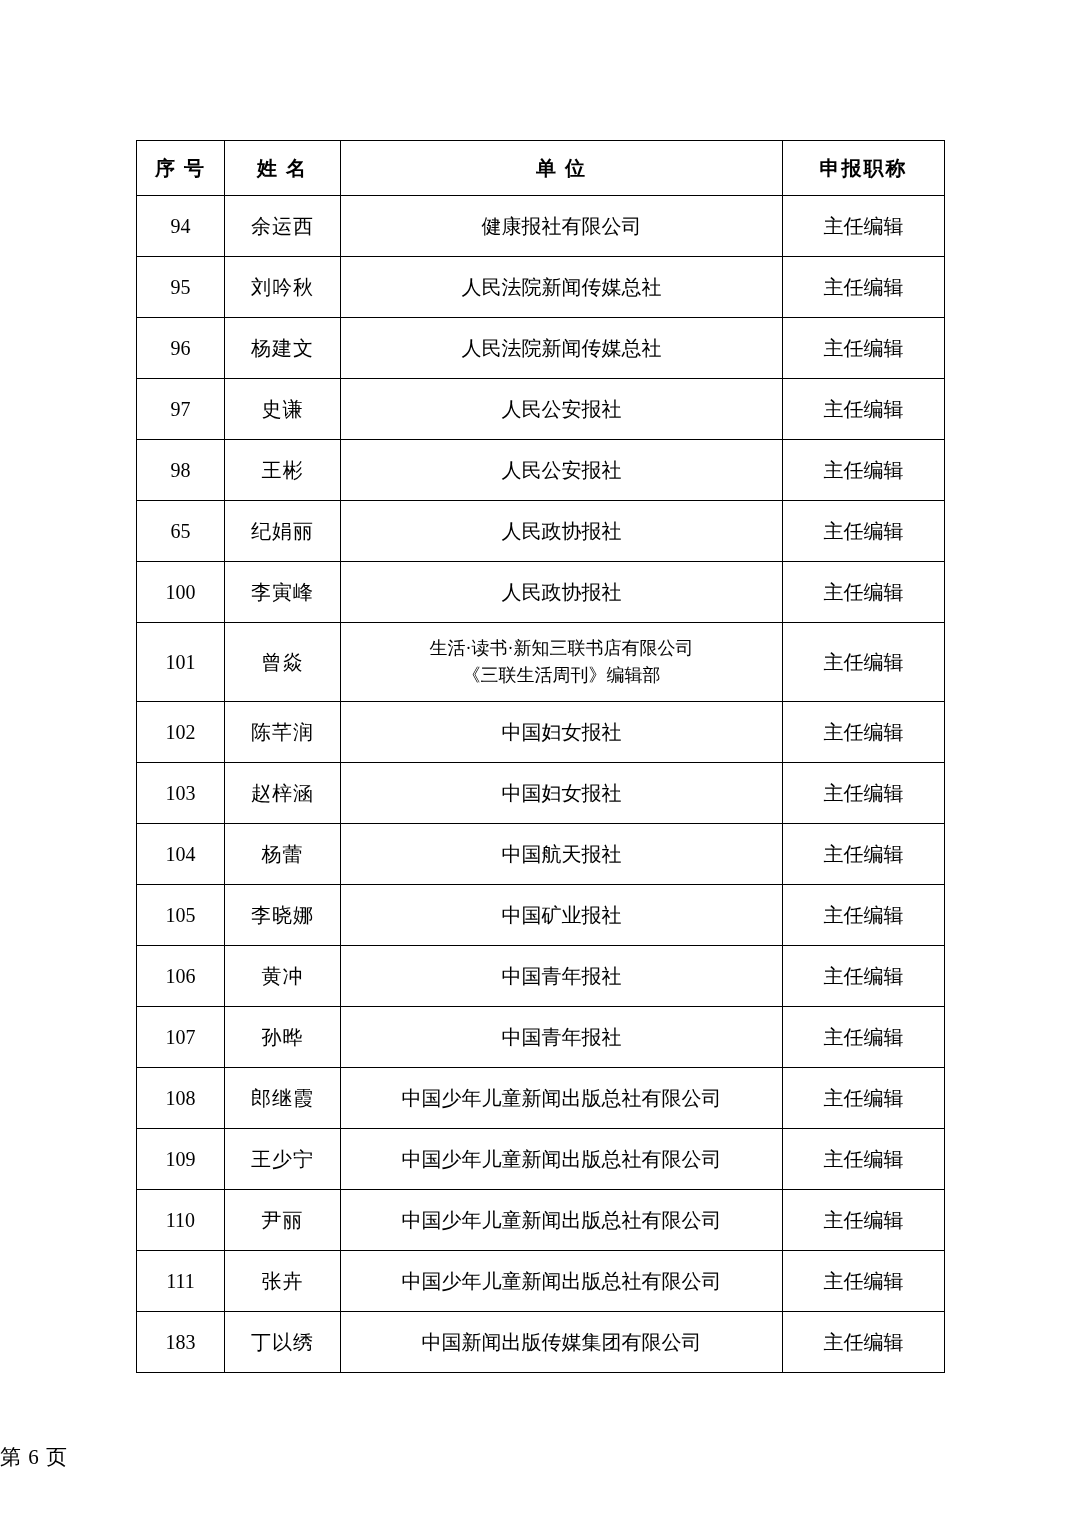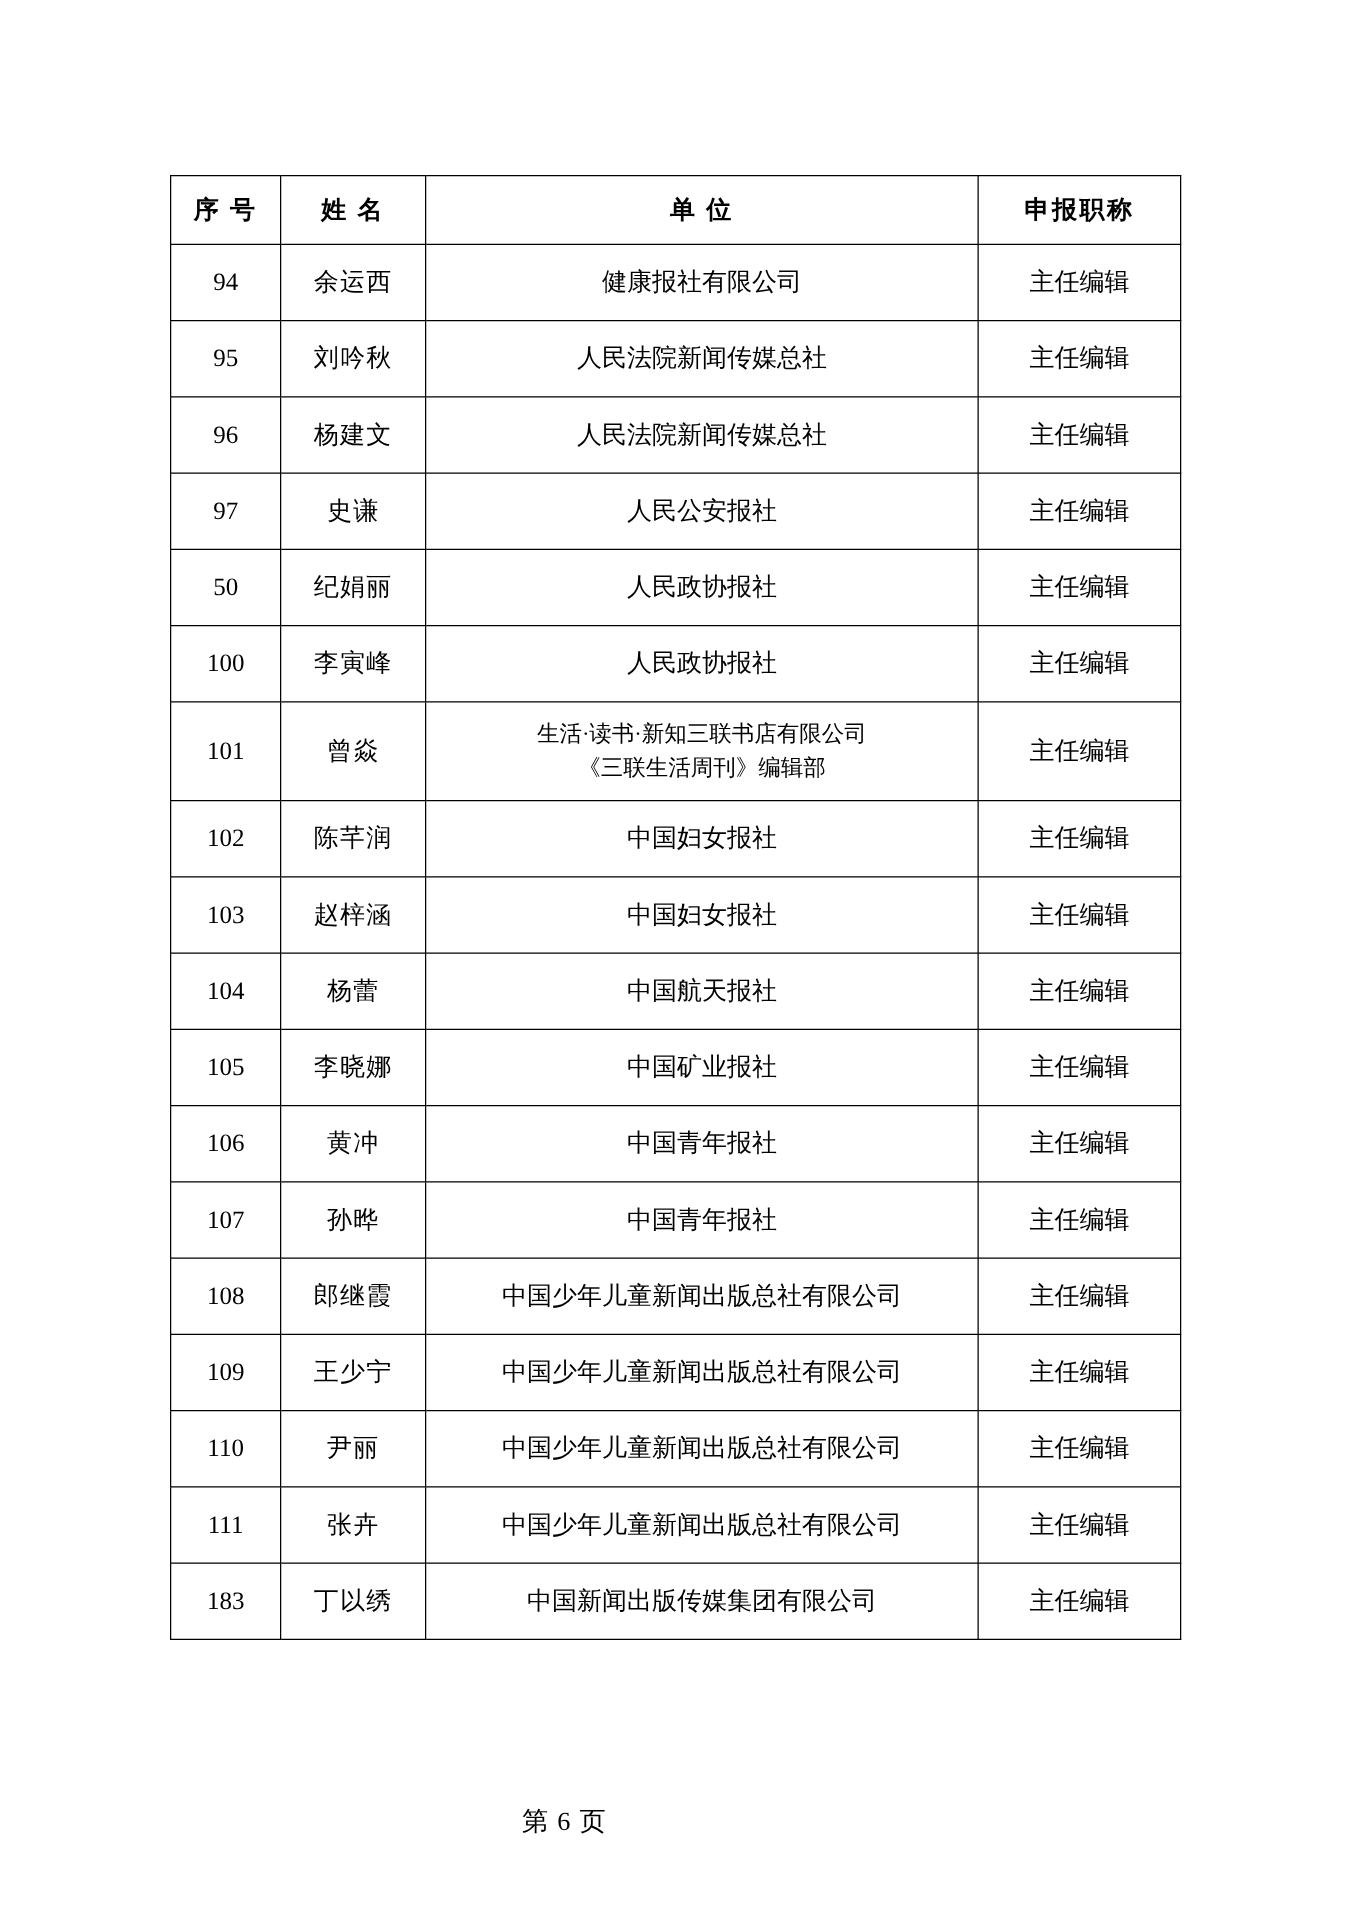--- a/index.html
+++ b/index.html
@@ -59,21 +59,21 @@
     line-height: 1.5;
     font-size: 18px;
   }
   tr.tall td { height: 78px; }
 
   .footer {
     position: absolute;
     left: 0;
     right: 0;
     bottom: 56px;
-    text-align: center;
+    text-align: left;
     font-size: 21px;
     letter-spacing: 1px;
   }
 </style>
 </head>
 <body>
 
 <div class="page">
   <table class="roster">
     <colgroup>
@@ -109,21 +109,27 @@
           <td class="unit">人民法院新闻传媒总社</td>
           <td class="title">主任编辑</td>
         </tr>
         <tr>
           <td class="seq">97</td>
           <td class="name">史谦</td>
           <td class="unit">人民公安报社</td>
           <td class="title">主任编辑</td>
         </tr>
         <tr>
-          <td class="seq">50</td>
+          <td class="seq">98</td>
+          <td class="name">王彬</td>
+          <td class="unit">人民公安报社</td>
+          <td class="title">主任编辑</td>
+        </tr>
+        <tr>
+          <td class="seq">65</td>
           <td class="name">纪娟丽</td>
           <td class="unit">人民政协报社</td>
           <td class="title">主任编辑</td>
         </tr>
         <tr>
           <td class="seq">100</td>
           <td class="name">李寅峰</td>
           <td class="unit">人民政协报社</td>
           <td class="title">主任编辑</td>
         </tr>

